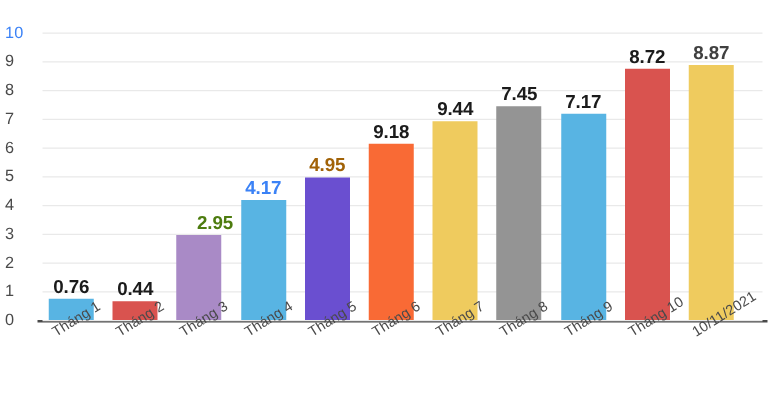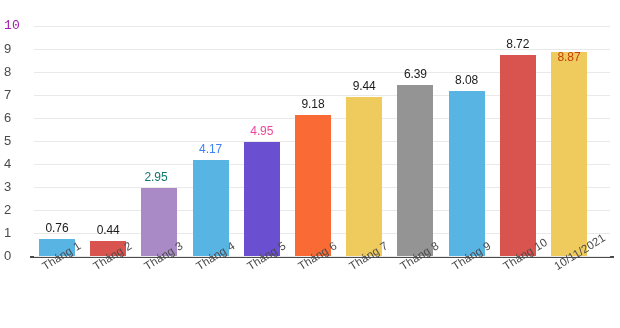--- a/index.html
+++ b/index.html
@@ -68,22 +68,22 @@
     position: absolute;
     bottom: 0;
     left: 0;
     width: 36px;
   }
 
   .bar-value {
     position: absolute;
     left: 50%;
     transform: translateX(-50%);
-    font-size: 12px;
-    font-weight: normal;
+    font-size: 15px;
+    font-weight: bold;
     color: #1b1b1b;
     white-space: nowrap;
     letter-spacing: -0.1px;
   }
 
   .xtick-label {
     position: absolute;
     top: 262px;
     font-size: 11.5px;
     color: #4a4a4a;
@@ -116,69 +116,69 @@
     <div class="ytick-label" style="left: 4px; top: 133px; color: rgb(74, 74, 74);">5</div>
     <div class="gridline" style="left: 34px; top: 118px; width: 576px; background: rgb(233, 233, 233);"></div>
     <div class="ytick-label" style="left: 4px; top: 110px; color: rgb(74, 74, 74);">6</div>
     <div class="gridline" style="left: 34px; top: 95px; width: 576px; background: rgb(233, 233, 233);"></div>
     <div class="ytick-label" style="left: 4px; top: 87px; color: rgb(74, 74, 74);">7</div>
     <div class="gridline" style="left: 34px; top: 72px; width: 576px; background: rgb(233, 233, 233);"></div>
     <div class="ytick-label" style="left: 4px; top: 64px; color: rgb(74, 74, 74);">8</div>
     <div class="gridline" style="left: 34px; top: 49px; width: 576px; background: rgb(233, 233, 233);"></div>
     <div class="ytick-label" style="left: 4px; top: 41px; color: rgb(74, 74, 74);">9</div>
     <div class="gridline" style="left: 34px; top: 26px; width: 576px; background: rgb(233, 233, 233);"></div>
-    <div class="ytick-label" style="left: 4px; top: 18px; color: #a21caf; font-family: Liberation Mono, monospace;">10</div>
+    <div class="ytick-label" style="left: 4px; top: 18px; color: #3b82f6;">10</div>
     <div class="bar-slot" style="left: 39px; top: 238.52px; height: 17.48px; width: 36px;">
       <div class="bar-rect" style="height: 17.48px; background: rgb(88, 180, 227);"></div>
     </div>
     <div class="bar-value" style="left: 57px; top: 220.52px; color: rgb(27, 27, 27);">0.76</div>
     <div class="xtick-label" style="left: 40px; color: rgb(74, 74, 74); transform: rotate(-32deg);">Tháng 1</div>
     <div class="bar-slot" style="left: 90.2px; top: 240.82px; height: 15.18px; width: 36px;">
       <div class="bar-rect" style="height: 15.18px; background: rgb(217, 83, 79);"></div>
     </div>
     <div class="bar-value" style="left: 108.2px; top: 222.82px; color: rgb(27, 27, 27);">0.44</div>
     <div class="xtick-label" style="left: 91.2px; color: rgb(74, 74, 74); transform: rotate(-32deg);">Tháng 2</div>
     <div class="bar-slot" style="left: 141.4px; top: 188.15px; height: 67.85px; width: 36px;">
       <div class="bar-rect" style="height: 67.85px; background: rgb(169, 138, 198);"></div>
     </div>
-    <div class="bar-value" style="left: 156px; top: 170.15px; color: #0f766e;">2.95</div>
+    <div class="bar-value" style="left: 172px; top: 170.15px; color: #4d7c0f;">2.95</div>
     <div class="xtick-label" style="left: 142.4px; color: rgb(74, 74, 74); transform: rotate(-32deg);">Tháng 3</div>
     <div class="bar-slot" style="left: 192.6px; top: 160.09px; height: 95.91px; width: 36px;">
       <div class="bar-rect" style="height: 95.91px; background: rgb(88, 180, 227);"></div>
     </div>
     <div class="bar-value" style="left: 210.6px; top: 142.09px; color: #3b82f6;">4.17</div>
     <div class="xtick-label" style="left: 193.6px; color: rgb(74, 74, 74); transform: rotate(-32deg);">Tháng 4</div>
     <div class="bar-slot" style="left: 243.8px; top: 142.15px; height: 113.85px; width: 36px;">
       <div class="bar-rect" style="height: 113.85px; background: rgb(106, 79, 208);"></div>
     </div>
-    <div class="bar-value" style="left: 261.8px; top: 124.15px; color: #ec4899;">4.95</div>
+    <div class="bar-value" style="left: 261.8px; top: 124.15px; color: #a16207;">4.95</div>
     <div class="xtick-label" style="left: 244.8px; color: rgb(74, 74, 74); transform: rotate(-32deg);">Tháng 5</div>
     <div class="bar-slot" style="left: 295px; top: 114.78px; height: 141.22px; width: 36px;">
       <div class="bar-rect" style="height: 141.22px; background: rgb(249, 106, 53);"></div>
     </div>
     <div class="bar-value" style="left: 313px; top: 96.78px; color: rgb(27, 27, 27);">9.18</div>
     <div class="xtick-label" style="left: 296px; color: rgb(74, 74, 74); transform: rotate(-32deg);">Tháng 6</div>
     <div class="bar-slot" style="left: 346.2px; top: 96.84px; height: 159.16px; width: 36px;">
       <div class="bar-rect" style="height: 159.16px; background: rgb(239, 203, 94);"></div>
     </div>
     <div class="bar-value" style="left: 364.2px; top: 78.84px; color: rgb(27, 27, 27);">9.44</div>
     <div class="xtick-label" style="left: 347.2px; color: rgb(74, 74, 74); transform: rotate(-32deg);">Tháng 7</div>
     <div class="bar-slot" style="left: 397.4px; top: 84.65px; height: 171.35px; width: 36px;">
       <div class="bar-rect" style="height: 171.35px; background: rgb(148, 148, 148);"></div>
     </div>
-    <div class="bar-value" style="left: 415.4px; top: 66.65px; color: rgb(27, 27, 27);">6.39</div>
+    <div class="bar-value" style="left: 415.4px; top: 66.65px; color: rgb(27, 27, 27);">7.45</div>
     <div class="xtick-label" style="left: 398.4px; color: rgb(74, 74, 74); transform: rotate(-32deg);">Tháng 8</div>
     <div class="bar-slot" style="left: 448.6px; top: 91.09px; height: 164.91px; width: 36px;">
       <div class="bar-rect" style="height: 164.91px; background: rgb(88, 180, 227);"></div>
     </div>
-    <div class="bar-value" style="left: 466.6px; top: 73.09px; color: rgb(27, 27, 27);">8.08</div>
+    <div class="bar-value" style="left: 466.6px; top: 73.09px; color: rgb(27, 27, 27);">7.17</div>
     <div class="xtick-label" style="left: 449.6px; color: rgb(74, 74, 74); transform: rotate(-32deg);">Tháng 9</div>
     <div class="bar-slot" style="left: 499.8px; top: 55.44px; height: 200.56px; width: 36px;">
       <div class="bar-rect" style="height: 200.56px; background: rgb(217, 83, 79);"></div>
     </div>
     <div class="bar-value" style="left: 517.8px; top: 37.44px; color: rgb(27, 27, 27);">8.72</div>
     <div class="xtick-label" style="left: 500.8px; color: rgb(74, 74, 74); transform: rotate(-32deg);">Tháng 10</div>
     <div class="bar-slot" style="left: 551px; top: 51.99px; height: 204.01px; width: 36px;">
       <div class="bar-rect" style="height: 204.01px; background: rgb(239, 203, 94);"></div>
     </div>
-    <div class="bar-value" style="left: 569px; top: 33.99px; color: #c2410c; margin-top: 16px;">8.87</div>
+    <div class="bar-value" style="left: 569px; top: 33.99px; color: #404040;">8.87</div>
     <div class="xtick-label" style="left: 552px; color: rgb(74, 74, 74); transform: rotate(-32deg);">10/11/2021</div>
   </div>
 
 </body></html>

